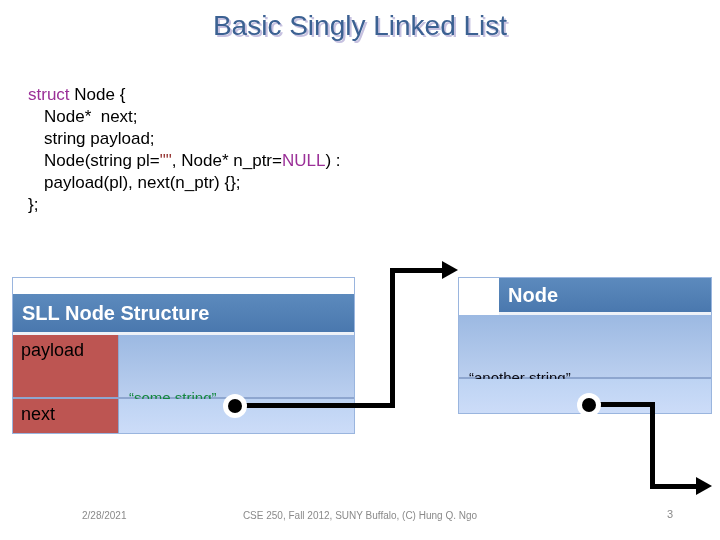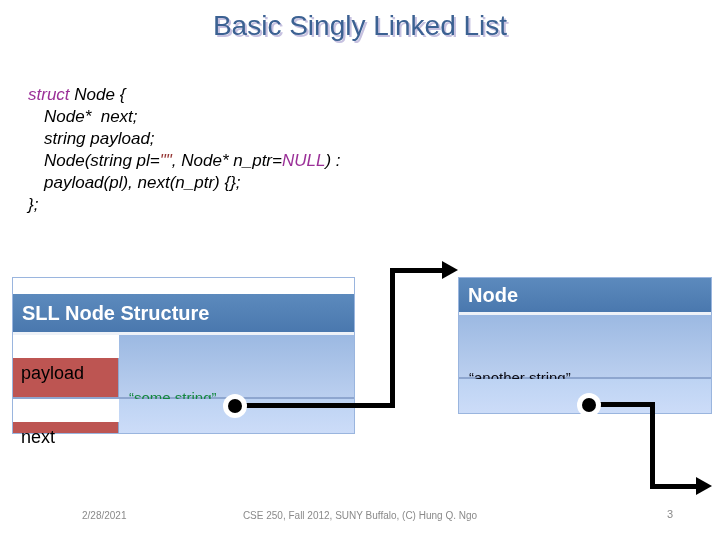--- a/index.html
+++ b/index.html
@@ -11,44 +11,44 @@
   .title{
     position:absolute;top:10px;left:0;width:720px;text-align:center;
     font-size:28px;color:#3b6192;letter-spacing:0px;
     text-shadow:2px 2px 0 #c6c1e0;
   }
   
   .code{
     position:absolute;left:28px;top:84px;font-size:17px;line-height:22px;color:#000;
     white-space:pre;
   }
-  .code-line{height:22px;font-style:italic;}
+  .code-line{height:22px;}
   .code-line.indent1{padding-left:16px;}
   .seg-keyword{color:#9b3098;}
   .seg-string{color:#963634;}
   
   .node-table{
     position:absolute;box-sizing:border-box;border:1px solid #9ab5de;background:#fff;
   }
   .tbl-left{left:12px;top:277px;width:343px;}
   .tbl-right{left:458px;top:277px;width:254px;}
   .tbl-header{
     box-sizing:border-box;color:#fff;font-weight:bold;font-size:20px;
     background:linear-gradient(180deg,#5c8abd 0%,#4a78ae 100%);
     border-bottom:3px solid #eef2f8;
     padding:8px 0 0 9px;
   }
   .tbl-left .tbl-header{height:41px;margin-top:16px;}
-  .tbl-right .tbl-header{height:37px;padding-top:6px;}
+  .tbl-right .tbl-header{height:37px;padding-top:6px;margin-left:40px;}
   .tbl-row{display:flex;box-sizing:border-box;}
   .row-payload{height:64px;border-bottom:2px solid #8ea6cf;}
   .row-next{height:34px;justify-content:space-between;}
   .label-cell{
     width:106px;box-sizing:border-box;background:#bd5552;border-right:1px solid #8ea6cf;
-    font-size:18px;color:#000;padding:5px 0 0 8px;margin-top:23px;
+    font-size:18px;color:#000;padding:5px 0 0 8px;
   }
   .value-cell{
     flex:1;box-sizing:border-box;position:relative;
     background:linear-gradient(180deg,#9cb9e2 0%,#bbcfef 100%);
   }
   .value-cell.light{background:linear-gradient(180deg,#bdd3f3 0%,#ccdcf8 100%);}
   .payload-text{font-size:15px;padding:6px 16px 0 10px;margin-top:48px;}
   .green-text{color:#148740;}
   .dark-text{color:#0a0a14;}
   

